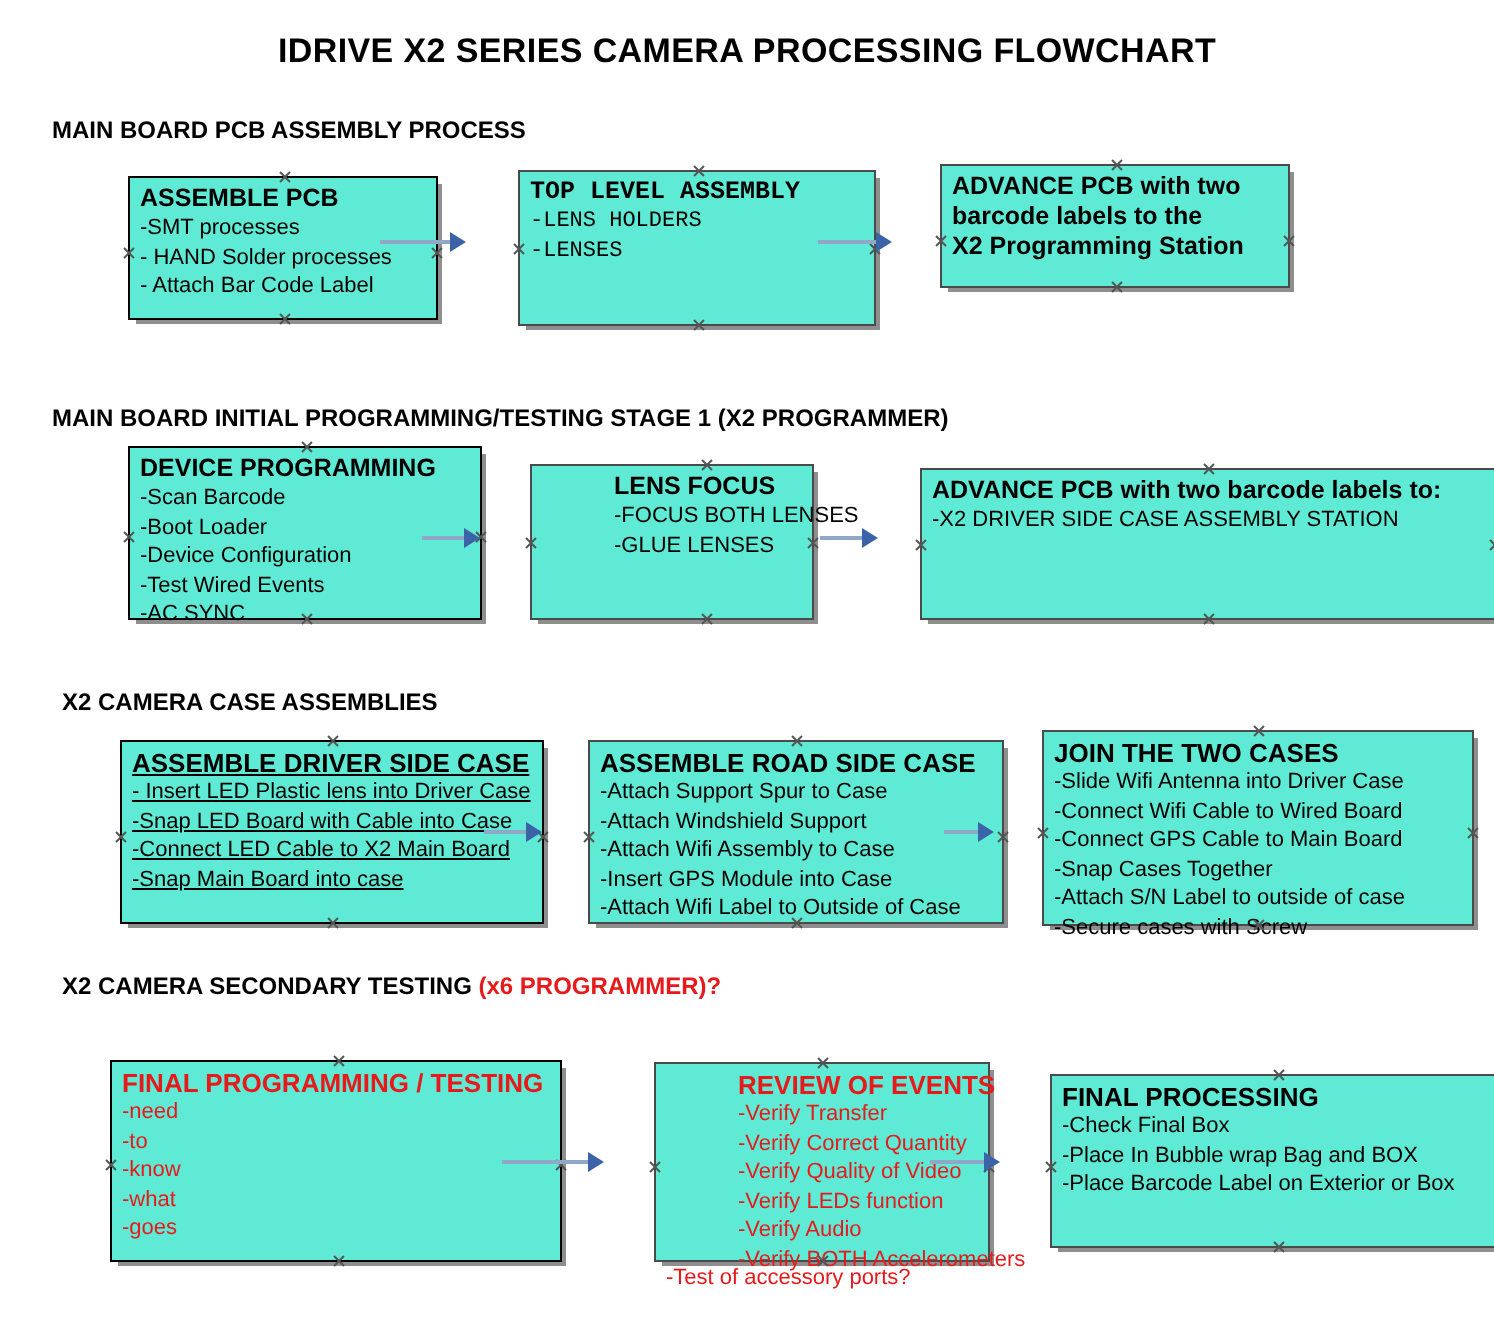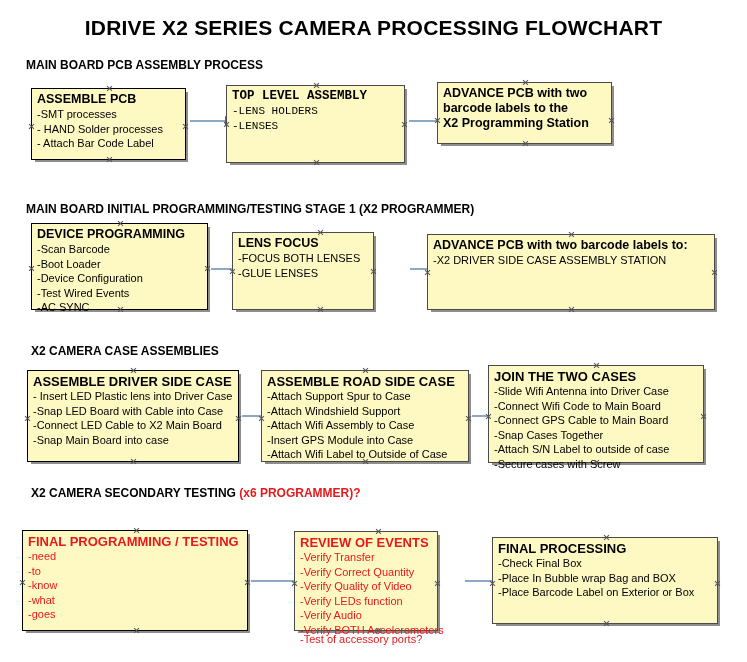--- a/index.html
+++ b/index.html
@@ -5,36 +5,37 @@
   html,body{margin:0;padding:0;}
   body{
     width:747px;height:662px;background:#ffffff;
     font-family:"Liberation Sans", sans-serif;
     color:#000;overflow:hidden;position:relative;
   }
   #canvas{position:relative;width:747px;height:662px;}
 
   .title{
     position:absolute;left:0;top:16px;width:747px;text-align:center;
-    font-size:21px;font-weight:bold;letter-spacing:.2px;
+    font-size:17px;font-weight:bold;letter-spacing:.2px;
   }
 
   .section-head{
     position:absolute;font-size:12px;font-weight:bold;white-space:nowrap;
   }
   .section-head .suffix-red{color:#e8191b;}
 
   
   .box{
     position:absolute;
-    background:#fef9c3;
+    background:#5eead4;
     border:1px solid #000;
     box-sizing:border-box;
     box-shadow:3px 3px 0 -1px #8e8e8e;
     overflow:visible;
+    margin-left:33px;
   }
   .box.gray-border{border:1px solid #4a4a4a;}
   .box-inner{padding:3px 4px 0 5px;}
   .box-title{
     font-size:12.5px;font-weight:bold;line-height:15px;white-space:nowrap;
   }
   .box-line{
     font-size:11px;line-height:14.5px;white-space:nowrap;
   }
   .box.red .box-title,.box.red .box-line{color:#e8191b;}
@@ -134,21 +135,21 @@
     <span class="xmark" style="left:85px;top:-4px;"></span>
     <span class="xmark" style="left:-4px;top:41px;"></span>
     <span class="xmark" style="right:-4px;top:41px;"></span>
     <span class="xmark" style="left:85px;bottom:-4px;"></span>
   </div>
 
   <div class="arrow" style="left:211px;top:268px;width:22px;">
     <span class="head"></span>
   </div>
 
-  <div class="box gray-border" style="left:232px;top:232px;width:142px;height:78px;">
+  <div class="box gray-border" style="left:232px;top:232px;width:142px;height:78px;padding-left:36px;">
     <div class="box-inner">
       <div class="box-title">LENS FOCUS</div>
       <div class="box-line">-FOCUS BOTH LENSES</div>
       <div class="box-line">-GLUE LENSES</div>
     </div>
     <span class="xmark" style="left:84px;top:-4px;"></span>
     <span class="xmark" style="left:-4px;top:35px;"></span>
     <span class="xmark" style="right:-4px;top:35px;"></span>
     <span class="xmark" style="left:84px;bottom:-4px;"></span>
   </div>
@@ -165,21 +166,21 @@
     <span class="xmark" style="left:140px;top:-4px;"></span>
     <span class="xmark" style="left:-4px;top:34px;"></span>
     <span class="xmark" style="right:-4px;top:34px;"></span>
     <span class="xmark" style="left:140px;bottom:-4px;"></span>
   </div>
 
   <div class="section-head" style="left:31px;top:344px;">
     <span>X2 CAMERA CASE ASSEMBLIES</span>
   </div>
 
-  <div class="box big-title" style="left:27px;top:370px;width:212px;height:92px;">
+  <div class="box big-title" style="left:27px;top:370px;width:212px;height:92px;text-decoration:underline;">
     <div class="box-inner">
       <div class="box-title">ASSEMBLE DRIVER SIDE CASE</div>
       <div class="box-line">- Insert LED Plastic lens into Driver Case</div>
       <div class="box-line">-Snap LED Board with Cable into Case</div>
       <div class="box-line">-Connect LED Cable to X2 Main Board</div>
       <div class="box-line">-Snap Main Board into case</div>
     </div>
     <span class="xmark" style="left:102px;top:-4px;"></span>
     <span class="xmark" style="left:-4px;top:44px;"></span>
     <span class="xmark" style="right:-4px;top:44px;"></span>
@@ -206,21 +207,21 @@
   </div>
 
   <div class="arrow" style="left:472px;top:415px;width:18px;">
     <span class="head"></span>
   </div>
 
   <div class="box gray-border big-title" style="left:488px;top:365px;width:216px;height:98px;">
     <div class="box-inner">
       <div class="box-title">JOIN THE TWO CASES</div>
       <div class="box-line">-Slide Wifi Antenna into Driver Case</div>
-      <div class="box-line">-Connect Wifi Code to Main Board</div>
+      <div class="box-line">-Connect Wifi Cable to Wired Board</div>
       <div class="box-line">-Connect GPS Cable to Main Board</div>
       <div class="box-line">-Snap Cases Together</div>
       <div class="box-line">-Attach S/N Label to outside of case</div>
       <div class="box-line">-Secure cases with Screw</div>
     </div>
     <span class="xmark" style="left:104px;top:-4px;"></span>
     <span class="xmark" style="left:-4px;top:47px;"></span>
     <span class="xmark" style="right:-4px;top:47px;"></span>
     <span class="xmark" style="left:104px;bottom:-4px;"></span>
   </div>
@@ -241,21 +242,21 @@
     <span class="xmark" style="left:110px;top:-4px;"></span>
     <span class="xmark" style="left:-4px;top:48px;"></span>
     <span class="xmark" style="right:-4px;top:48px;"></span>
     <span class="xmark" style="left:110px;bottom:-4px;"></span>
   </div>
 
   <div class="arrow" style="left:251px;top:580px;width:44px;">
     <span class="head"></span>
   </div>
 
-  <div class="box gray-border red" style="left:294px;top:531px;width:144px;height:100px;">
+  <div class="box gray-border red" style="left:294px;top:531px;width:168px;height:100px;padding-left:36px;">
     <div class="box-inner">
       <div class="box-title" style="font-size:13px;">REVIEW OF EVENTS</div>
       <div class="box-line">-Verify Transfer</div>
       <div class="box-line">-Verify Correct Quantity</div>
       <div class="box-line">-Verify Quality of Video</div>
       <div class="box-line">-Verify LEDs function</div>
       <div class="box-line">-Verify Audio</div>
       <div class="box-line">-Verify BOTH Accelerometers</div>
     </div>
     <div class="overflow-line" style="top:100px;">-Test of accessory ports?</div>

